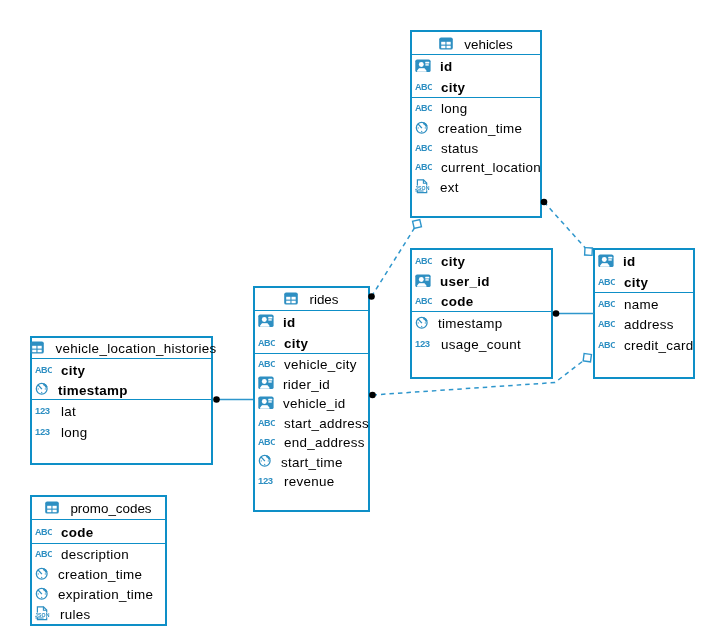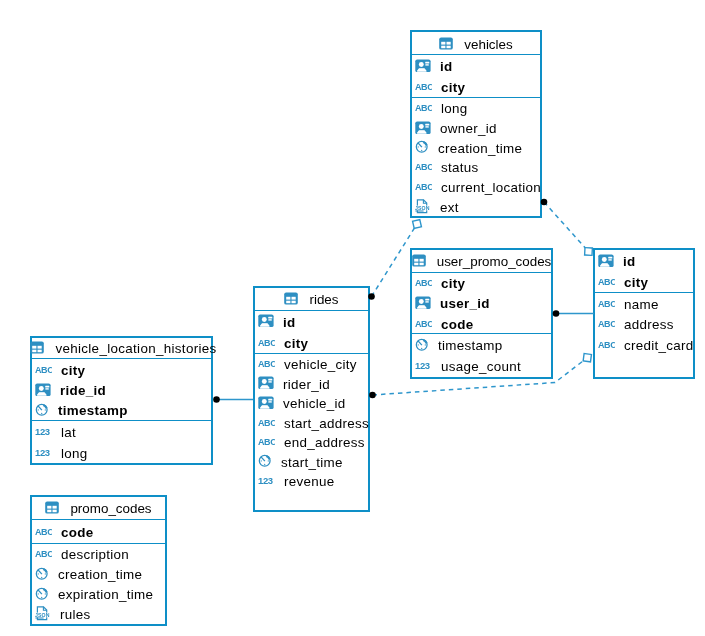--- a/index.html
+++ b/index.html
@@ -42,30 +42,20 @@
       </div>
     </div>
     <div>
       <div class="row" style="height:19.68px">
         <svg class="ic" width="17" height="13" viewBox="0 0 17 13">
           <text x="0" y="10" font-size="9" font-weight="bold" fill="#2e8fc2" letter-spacing="-0.4">ABC</text>
         </svg>
         <span>long</span>
       </div>
       <div class="row" style="height:19.68px">
-        <svg class="ic" width="16" height="13.5" viewBox="0 0 16 13.5">
-          <rect x="0.3" y="0.4" width="15.3" height="12.7" rx="1.9" fill="#2e8fc2"></rect>
-          <circle cx="6.3" cy="5.5" r="2.45" fill="#fff"></circle>
-          <path d="M2.5,12.1 L4.2,9.8 L9.3,9.8 L11.1,12.1 Z" fill="#fff" stroke="#fff" stroke-width="1.1" stroke-linejoin="round"></path>
-          <rect x="10.2" y="2.8" width="4.1" height="1.7" rx="0.5" fill="#fff"></rect>
-          <rect x="10.3" y="5.1" width="3.5" height="1.6" rx="0.5" fill="#fff" opacity="0.8"></rect>
-        </svg>
-        <span>owner_id</span>
-      </div>
-      <div class="row" style="height:19.68px">
         <svg class="ic" width="14" height="13.6" viewBox="0 0 14 13.6">
           <circle cx="6.7" cy="6.8" r="5.4" fill="none" stroke="#2e8fc2" stroke-width="1.25"></circle>
           <path d="M3.0,2.9 L6.9,7.1" stroke="#2e8fc2" stroke-width="1.35" fill="none"></path>
           <path d="M8.3,1.95 A5.4,5.4 0 0 1 11.6,5.3" stroke="#2e8fc2" stroke-width="2.2" fill="none"></path>
           <circle cx="10.3" cy="6.9" r="0.62" fill="#2e8fc2"></circle>
           <circle cx="6.7" cy="10.4" r="0.62" fill="#2e8fc2"></circle>
           <circle cx="3.2" cy="6.9" r="0.62" fill="#2e8fc2"></circle>
         </svg>
         <span>creation_time</span>
       </div>
@@ -87,30 +77,20 @@
           <path d="M8.4,0.8 L8.4,4.2 L11.7,4.2" fill="none" stroke="#2e8fc2" stroke-width="1.1"></path>
           <rect x="0" y="6.6" width="15" height="4.7" fill="#fff"></rect>
           <text x="0" y="10.9" font-size="5.2" font-weight="bold" fill="#2e8fc2" letter-spacing="0.12">JSON</text>
           <path d="M0.4,12 L8.6,12" stroke="#2e8fc2" stroke-width="1.05"></path>
         </svg>
         <span>ext</span>
       </div>
     </div>
   </div>
 <div class="tbl" style="left:410px;top:248px;width:143px;height:130.5px">
-    <div class="hdr" style="height:21.5px">
-      <svg class="ic" width="14" height="13" viewBox="0 0 14 13">
-        <rect x="0.2" y="0.4" width="13.6" height="12.2" rx="1.9" fill="#2e8fc2"></rect>
-        <rect x="2.2" y="4.8" width="4.2" height="2.8" fill="#fff"></rect>
-        <rect x="7.5" y="4.8" width="4.2" height="2.8" fill="#fff"></rect>
-        <rect x="2.2" y="8.7" width="4.2" height="2.5" fill="#fff"></rect>
-        <rect x="7.5" y="8.7" width="4.2" height="2.5" fill="#fff"></rect>
-      </svg>
-      <span>user_promo_codes</span>
-    </div>
     <div class="sec">
       <div class="row pk" style="height:20.27px">
         <svg class="ic" width="17" height="13" viewBox="0 0 17 13">
           <text x="0" y="10" font-size="9" font-weight="bold" fill="#2e8fc2" letter-spacing="-0.4">ABC</text>
         </svg>
         <span>city</span>
       </div>
       <div class="row pk" style="height:20.27px">
         <svg class="ic" width="16" height="13.5" viewBox="0 0 16 13.5">
           <rect x="0.3" y="0.4" width="15.3" height="12.7" rx="1.9" fill="#2e8fc2"></rect>
@@ -285,30 +265,20 @@
         <rect x="7.5" y="8.7" width="4.2" height="2.5" fill="#fff"></rect>
       </svg>
       <span style="letter-spacing:0.33px">vehicle_location_histories</span>
     </div>
     <div class="sec">
       <div class="row pk" style="height:20.27px">
         <svg class="ic" width="17" height="13" viewBox="0 0 17 13">
           <text x="0" y="10" font-size="9" font-weight="bold" fill="#2e8fc2" letter-spacing="-0.4">ABC</text>
         </svg>
         <span>city</span>
-      </div>
-      <div class="row pk" style="height:20.27px">
-        <svg class="ic" width="16" height="13.5" viewBox="0 0 16 13.5">
-          <rect x="0.3" y="0.4" width="15.3" height="12.7" rx="1.9" fill="#2e8fc2"></rect>
-          <circle cx="6.3" cy="5.5" r="2.45" fill="#fff"></circle>
-          <path d="M2.5,12.1 L4.2,9.8 L9.3,9.8 L11.1,12.1 Z" fill="#fff" stroke="#fff" stroke-width="1.1" stroke-linejoin="round"></path>
-          <rect x="10.2" y="2.8" width="4.1" height="1.7" rx="0.5" fill="#fff"></rect>
-          <rect x="10.3" y="5.1" width="3.5" height="1.6" rx="0.5" fill="#fff" opacity="0.8"></rect>
-        </svg>
-        <span>ride_id</span>
       </div>
       <div class="row pk" style="height:20.27px">
         <svg class="ic" width="14" height="13.6" viewBox="0 0 14 13.6">
           <circle cx="6.7" cy="6.8" r="5.4" fill="none" stroke="#2e8fc2" stroke-width="1.25"></circle>
           <path d="M3.0,2.9 L6.9,7.1" stroke="#2e8fc2" stroke-width="1.35" fill="none"></path>
           <path d="M8.3,1.95 A5.4,5.4 0 0 1 11.6,5.3" stroke="#2e8fc2" stroke-width="2.2" fill="none"></path>
           <circle cx="10.3" cy="6.9" r="0.62" fill="#2e8fc2"></circle>
           <circle cx="6.7" cy="10.4" r="0.62" fill="#2e8fc2"></circle>
           <circle cx="3.2" cy="6.9" r="0.62" fill="#2e8fc2"></circle>
         </svg>

